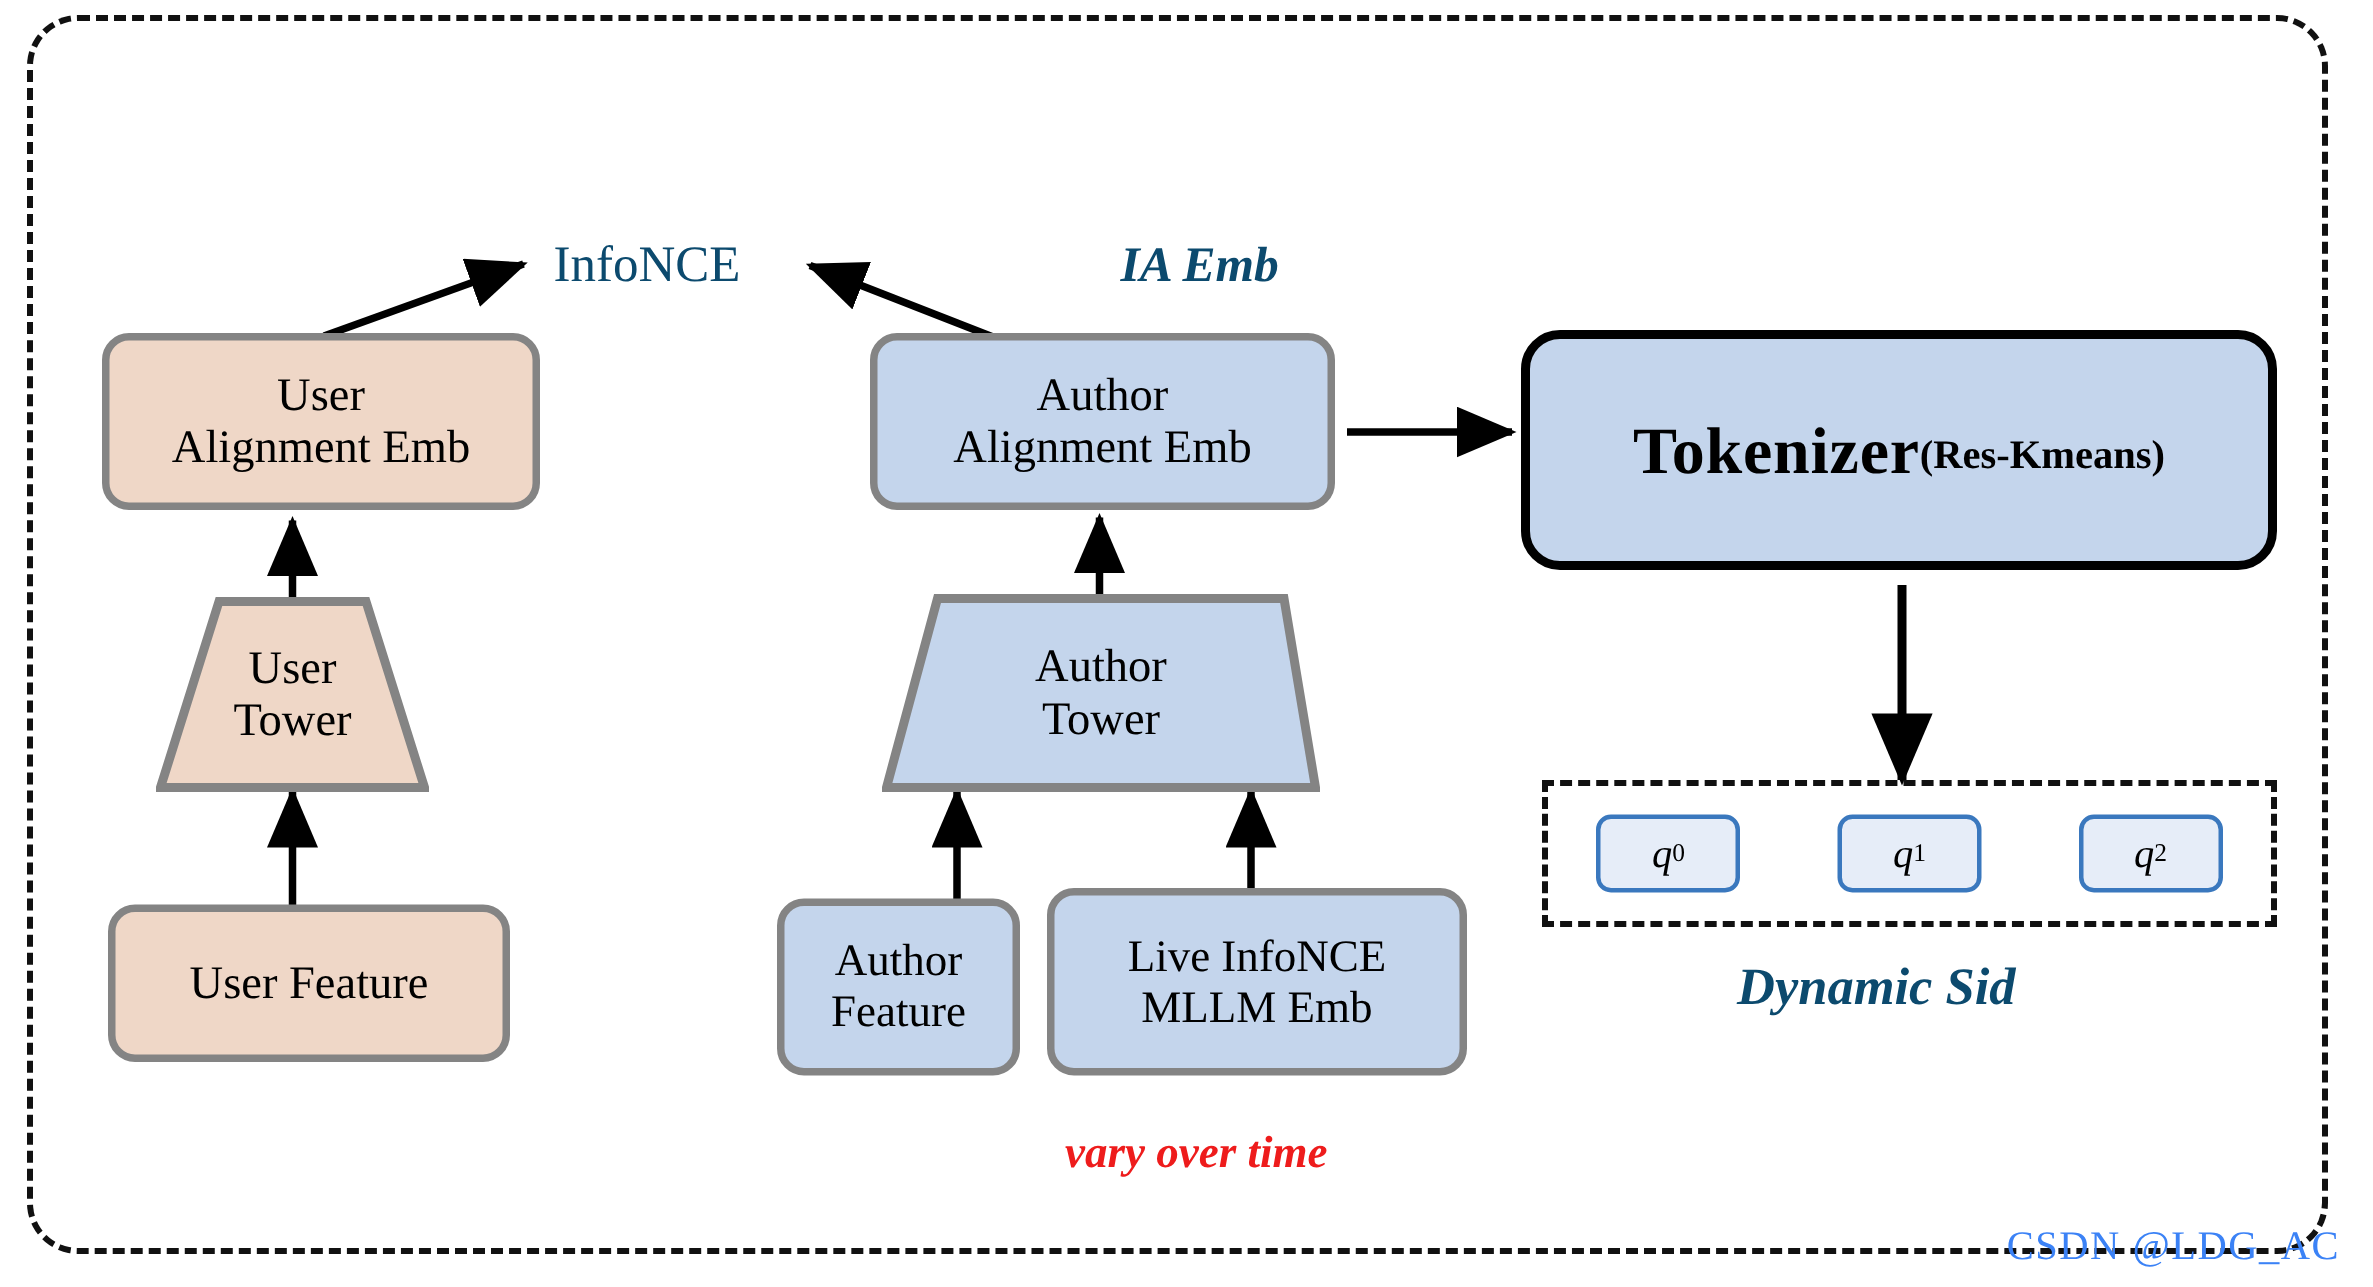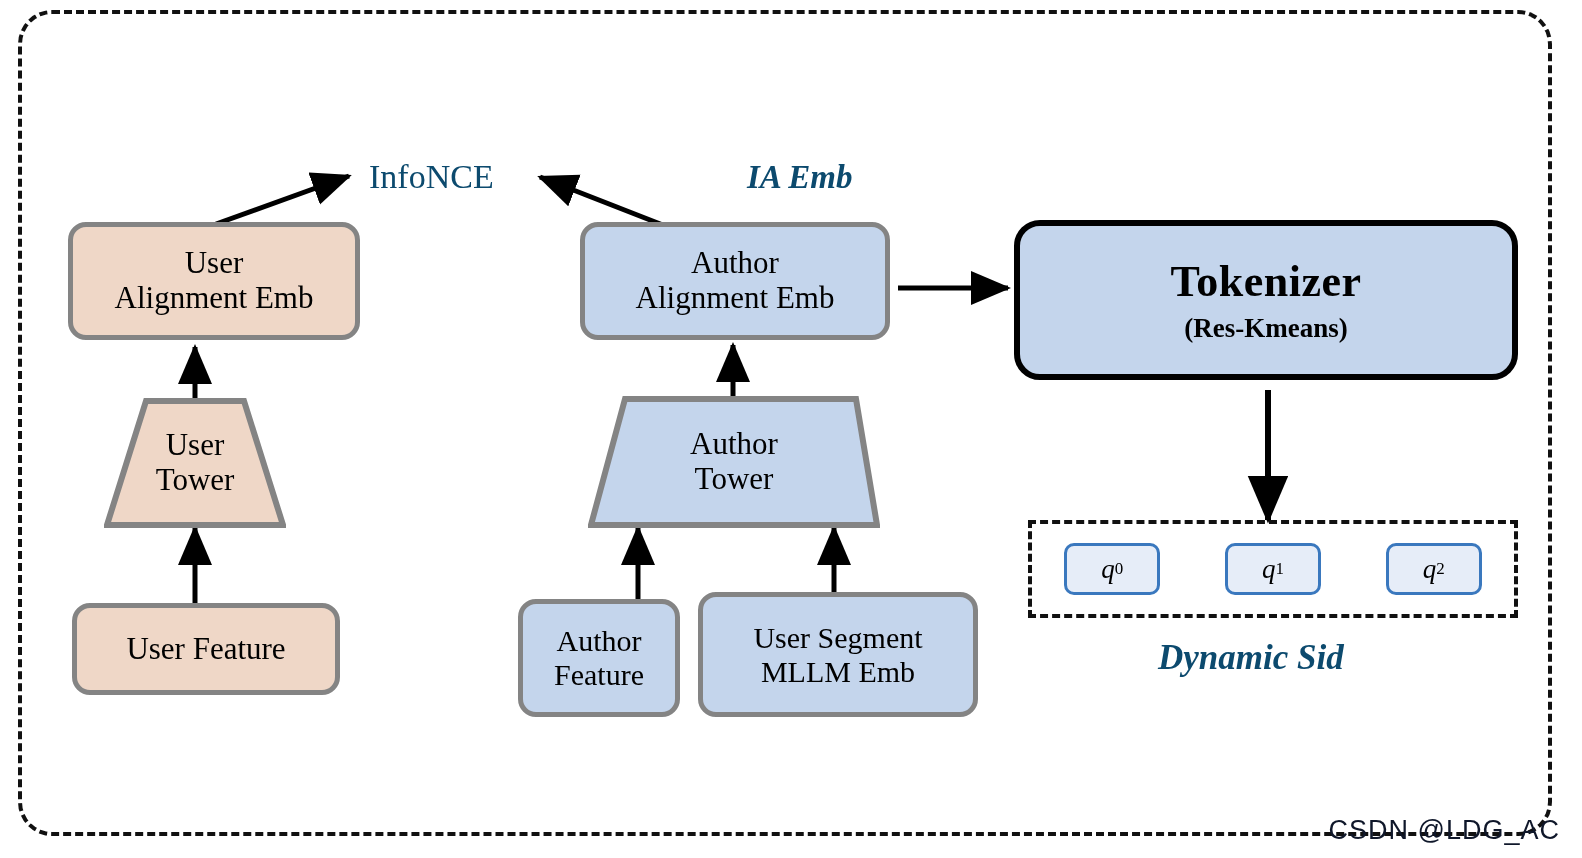--- a/index.html
+++ b/index.html
@@ -87,21 +87,21 @@
   }
 
   
   .tokenizer-box {
     position: absolute;
     box-sizing: border-box;
     background: #C4D5EC;
     border: 6px solid #000000;
     border-radius: 26px;
     display: flex;
-    flex-direction: column;
+    flex-direction: row;
     align-items: center;
     justify-content: center;
     color: #000000;
   }
   .tokenizer-main {
     font-size: 44px;
     font-weight: bold;
     letter-spacing: 0.5px;
   }
   .tokenizer-sub {
@@ -147,23 +147,23 @@
   }
   .lbl-infonce { font-size: 34px; }
   .lbl-iaemb   { font-size: 33px; font-weight: bold; font-style: italic; }
   .lbl-dynsid  { font-size: 35px; font-weight: bold; font-style: italic; text-align: right; }
   .lbl-vary    { font-size: 30px; font-weight: bold; font-style: italic; color: #EE1C1C; }
 
   .watermark {
     position: absolute;
     right: 22px;
     bottom: 12px;
-    font-family: Liberation Sans, sans-serif;
+    font-family: Liberation Serif, serif;
     font-size: 27px;
-    color: #0f172a;
+    color: #3b82f6;
     letter-spacing: 1px;
     white-space: nowrap;
   }
 
   svg.arrows {
     position: absolute;
     left: 0;
     top: 0;
     width: 1582px;
     height: 858px;
@@ -210,21 +210,21 @@
   </div>
 
   <div class="tower" style="left:104px; top:398px; width:182px; height:130px; font-size:31px;">
     <svg class="shape" viewBox="0 0 182 130" preserveAspectRatio="none">
       <polygon points="42,3 140,3 179,127 3,127" fill="#EFD7C7" stroke="#848484" stroke-width="6"></polygon>
     </svg>
     <span class="lbl">User
 Tower</span>
   </div>
 
-  <div class="node peach" style="left:72px; top:603px; width:268px; height:92px; font-size:31px;">
+  <div class="node peach" style="left:72px; top:603px; width:268px; height:105px; font-size:31px;">
     <span class="lbl">User Feature</span>
   </div>
 
   <div class="node blue" style="left:580px; top:222px; width:310px; height:118px; font-size:31px;">
     <span class="lbl">Author
 Alignment Emb</span>
   </div>
 
   <div class="tower" style="left:588px; top:396px; width:292px; height:132px; font-size:31px;">
     <svg class="shape" viewBox="0 0 292 132" preserveAspectRatio="none">
@@ -233,21 +233,21 @@
     <span class="lbl">Author
 Tower</span>
   </div>
 
   <div class="node blue" style="left:518px; top:599px; width:162px; height:118px; font-size:30px;">
     <span class="lbl">Author
 Feature</span>
   </div>
 
   <div class="node blue" style="left:698px; top:592px; width:280px; height:125px; font-size:30px;">
-    <span class="lbl">User Segment
+    <span class="lbl">Live InfoNCE
 MLLM Emb</span>
   </div>
 
   <div class="tokenizer-box" style="left:1014px; top:220px; width:504px; height:160px;">
     <div class="tokenizer-main">Tokenizer</div>
     <div class="tokenizer-sub">(Res-Kmeans)</div>
   </div>
 
   <div class="sid-frame" style="left:1028px; top:520px; width:490px; height:98px;">
     <div class="qtoken">
@@ -263,16 +263,17 @@
         <sup>2</sup>
     </div>
   </div>
 
   <div class="free-label lbl-infonce" style="left:369px; top:158px;">InfoNCE</div>
 
   <div class="free-label lbl-iaemb" style="left:747px; top:159px;">IA Emb</div>
 
   <div class="free-label lbl-dynsid" style="left:1158px; top:638px;">Dynamic Sid</div>
 
+  <div class="free-label lbl-vary" style="left:710px; top:752px;">vary over time</div>
 
   <div class="watermark">CSDN @LDG_AC</div>
 
 </div>
 
 </body></html>

